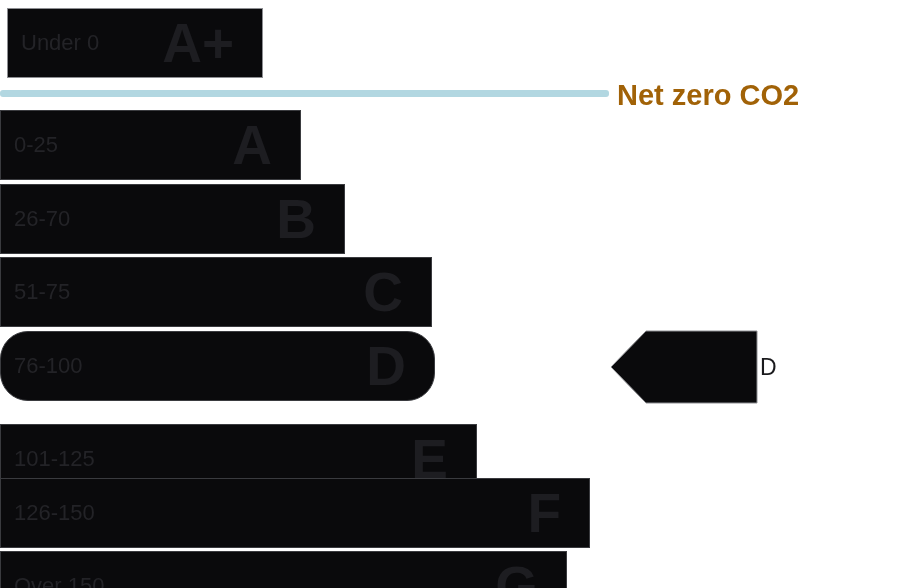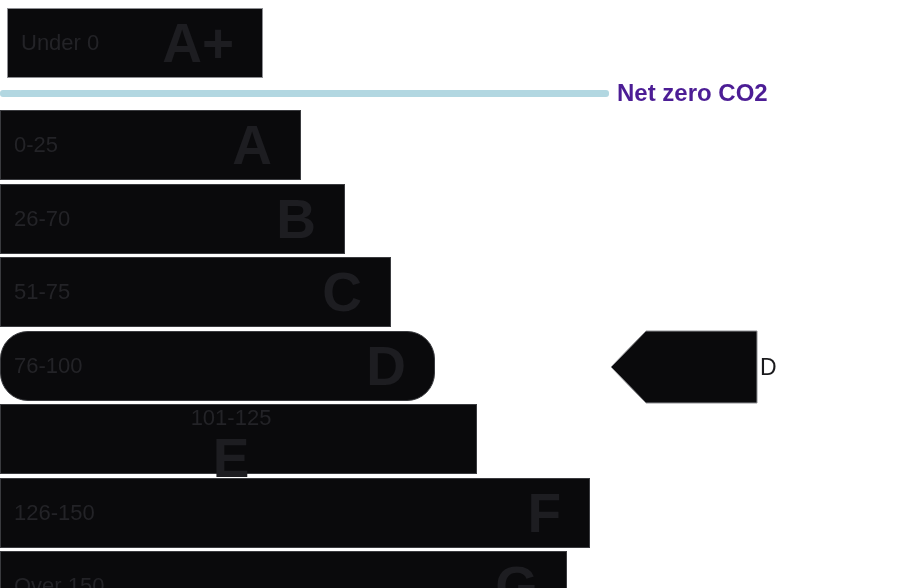--- a/index.html
+++ b/index.html
@@ -37,42 +37,42 @@
   .band .letter {
     color: #1d1d21;
     font-size: 55px;
     font-weight: 600;
     line-height: 1;
     white-space: nowrap;
   }
   .b0 { top: 8px;   left: 7px; width: 256px; border-color: #8d8e92; }
   .b1 { top: 110px; width: 301px; }
   .b2 { top: 184px; width: 345px; }
-  .b3 { top: 257px; width: 391px; }
+  .b3 { top: 257px; width: 432px; }
   .b4 { top: 331px; width: 435px; border-radius: 28px; }
-  .b5 { top: 404px; width: 477px; flex-direction: column; }
+  .b5 { top: 424px; width: 477px; }
   .b6 { top: 478px; width: 590px; }
   .b7 { top: 551px; width: 567px; }
 
   .netzero-line {
     position: absolute;
     left: 0;
     top: 90px;
     width: 609px;
     height: 7px;
     background: #b2d7e1;
     border-radius: 3px;
   }
   .netzero-label {
     position: absolute;
     left: 617px;
     top: 79px;
-    font-size: 24px;
+    font-size: 29px;
     font-weight: 700;
-    color: #4c1d95;
+    color: #a16207;
     white-space: nowrap;
   }
 
   .indicator-arrow {
     position: absolute;
     left: 610px;
     top: 330px;
     width: 148px;
     height: 74px;
   }

